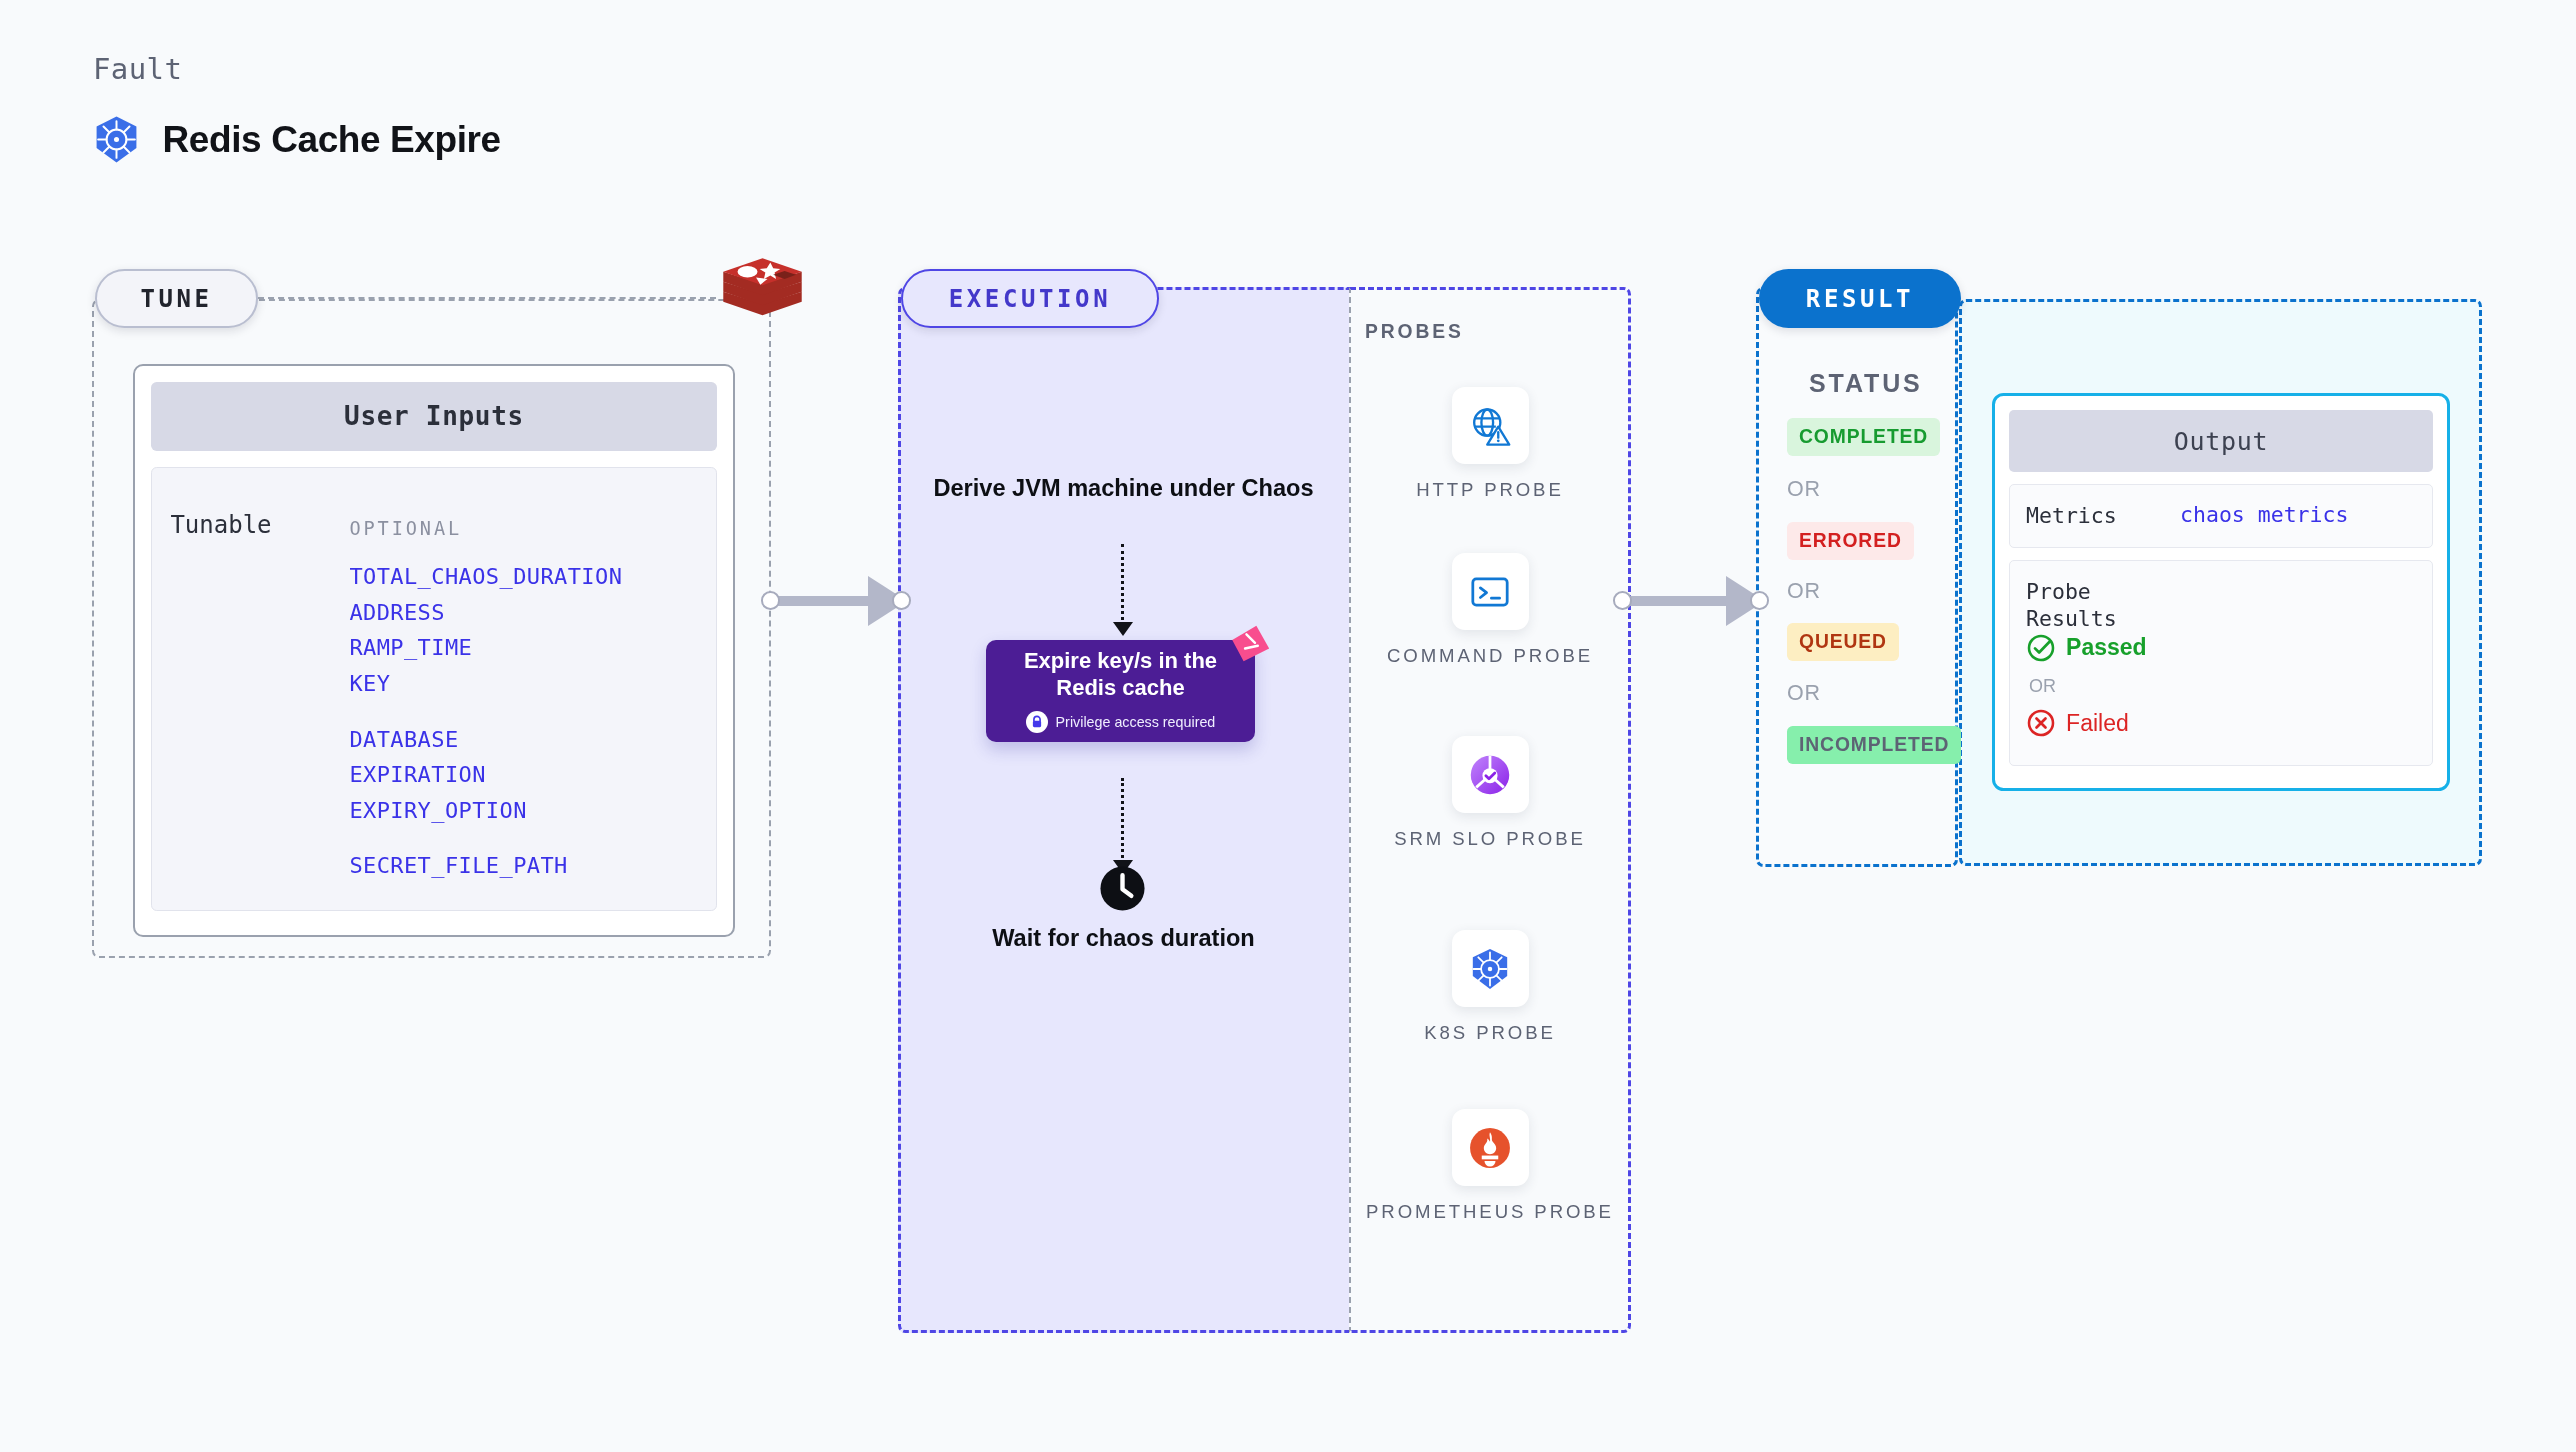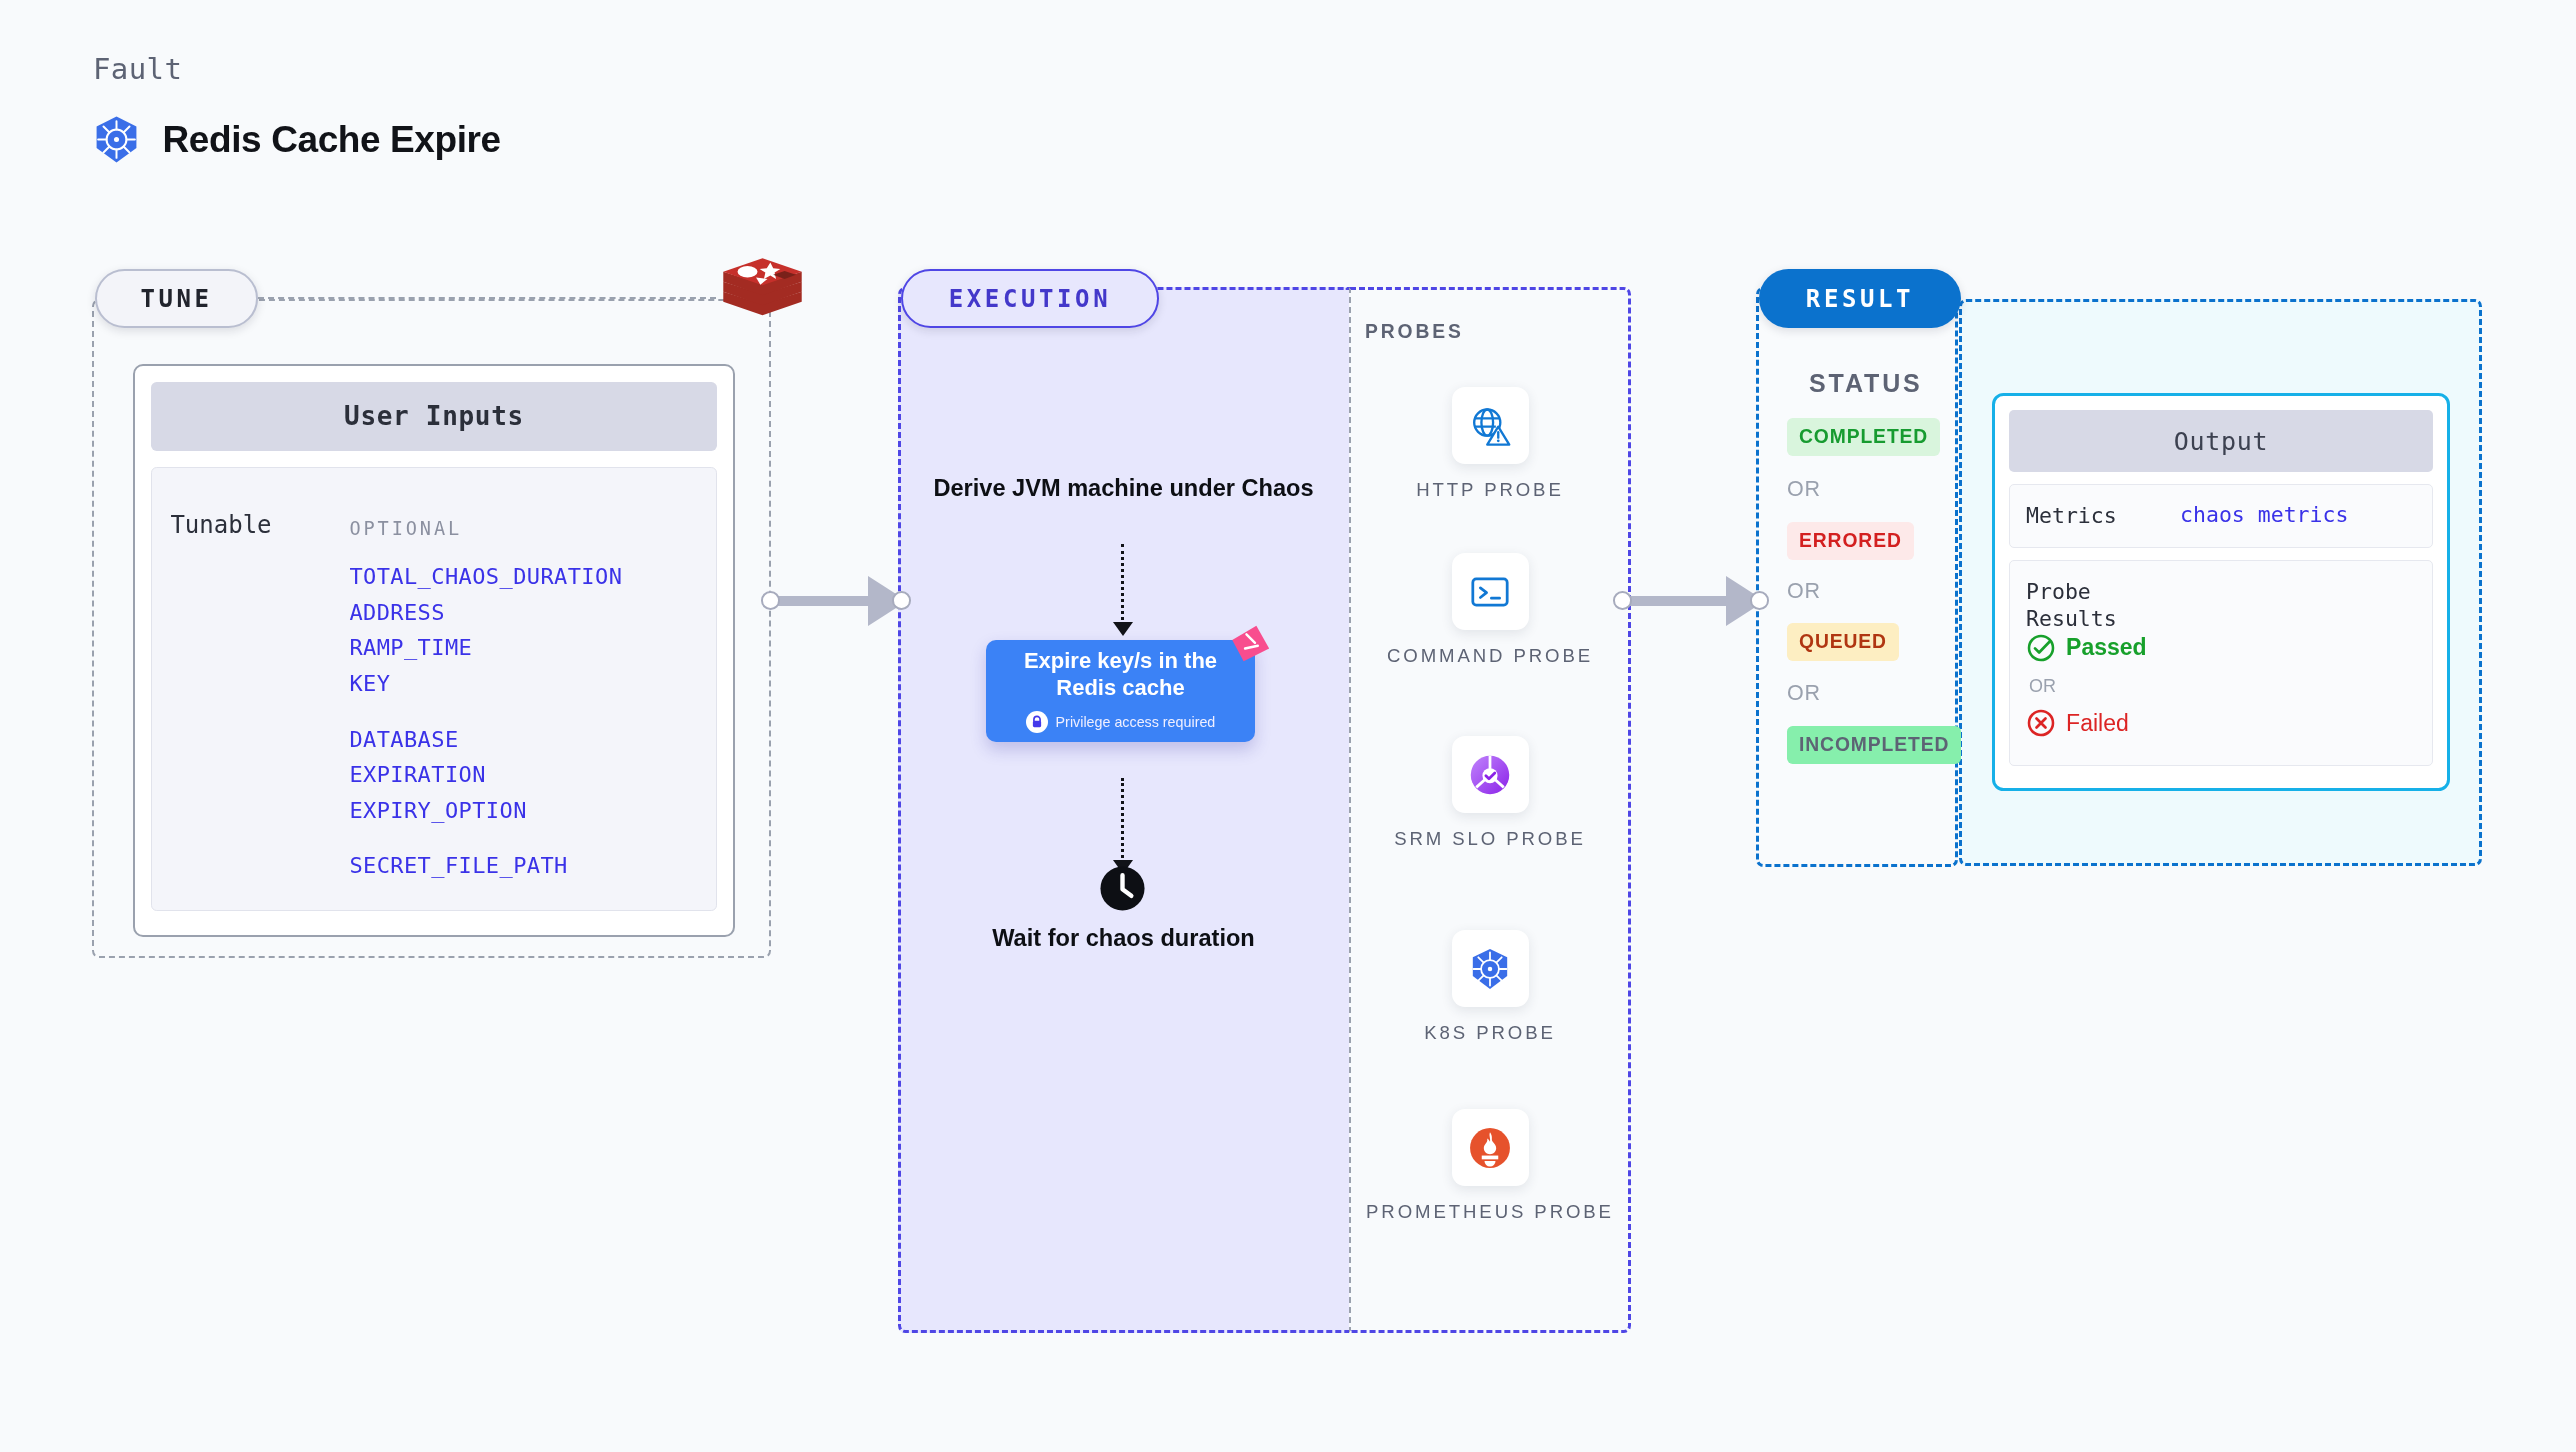--- a/index.html
+++ b/index.html
@@ -133,21 +133,21 @@
   .dotted-arrow .tip {
     position: absolute; left: -7.9px; bottom: -10px; width: 0; height: 0;
     border-left: 10px solid transparent; border-right: 10px solid transparent;
     border-top: 14.3px solid #111318;
   }
   .dotted-arrow-1 { left: 1121px; top: 544px; height: 82px; }
   .dotted-arrow-2 { left: 1121px; top: 778px; height: 86px; }
 
   .action-card {
     position: absolute; left: 986px; top: 640px; width: 269px; height: 102px;
-    background: #3b82f6; border-radius: 10px;
+    background: #4c1d95; border-radius: 10px;
     box-shadow: 0 7.2px 15.8px rgba(50,45,160,.22);
     display: flex; flex-direction: column; align-items: center; justify-content: center;
     padding: 10px 13px 11.5px;
   }
   .action-title {
     color: #ffffff; font-size: 22px; font-weight: 700; text-align: center; line-height: 1.22;
   }
   .priv-row { display: flex; align-items: center; gap: 7.9px; margin-top: 9.3px; }
   .priv-ico { width: 22px; height: 22px; flex: none; }
   .priv-text { color: #f0efff; font-size: 14.3px; }

